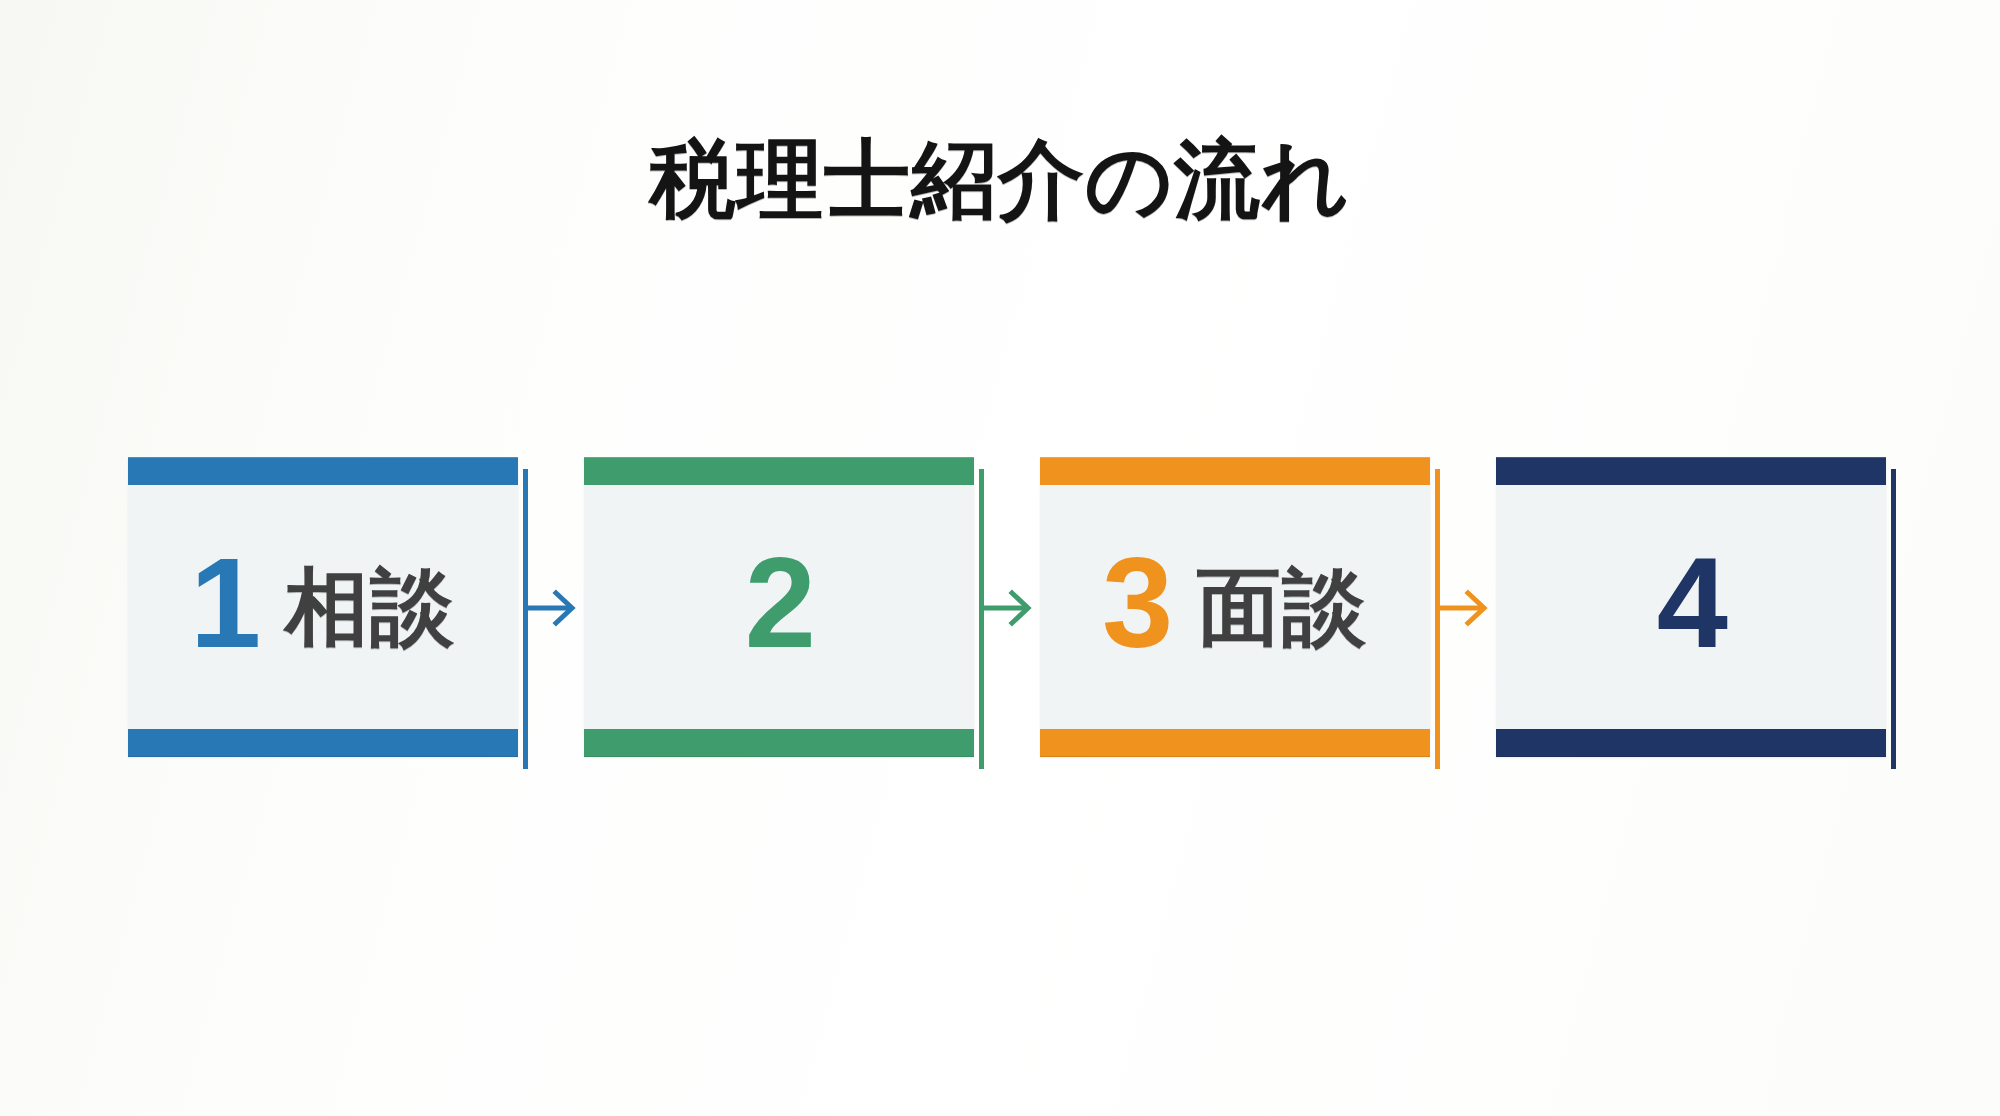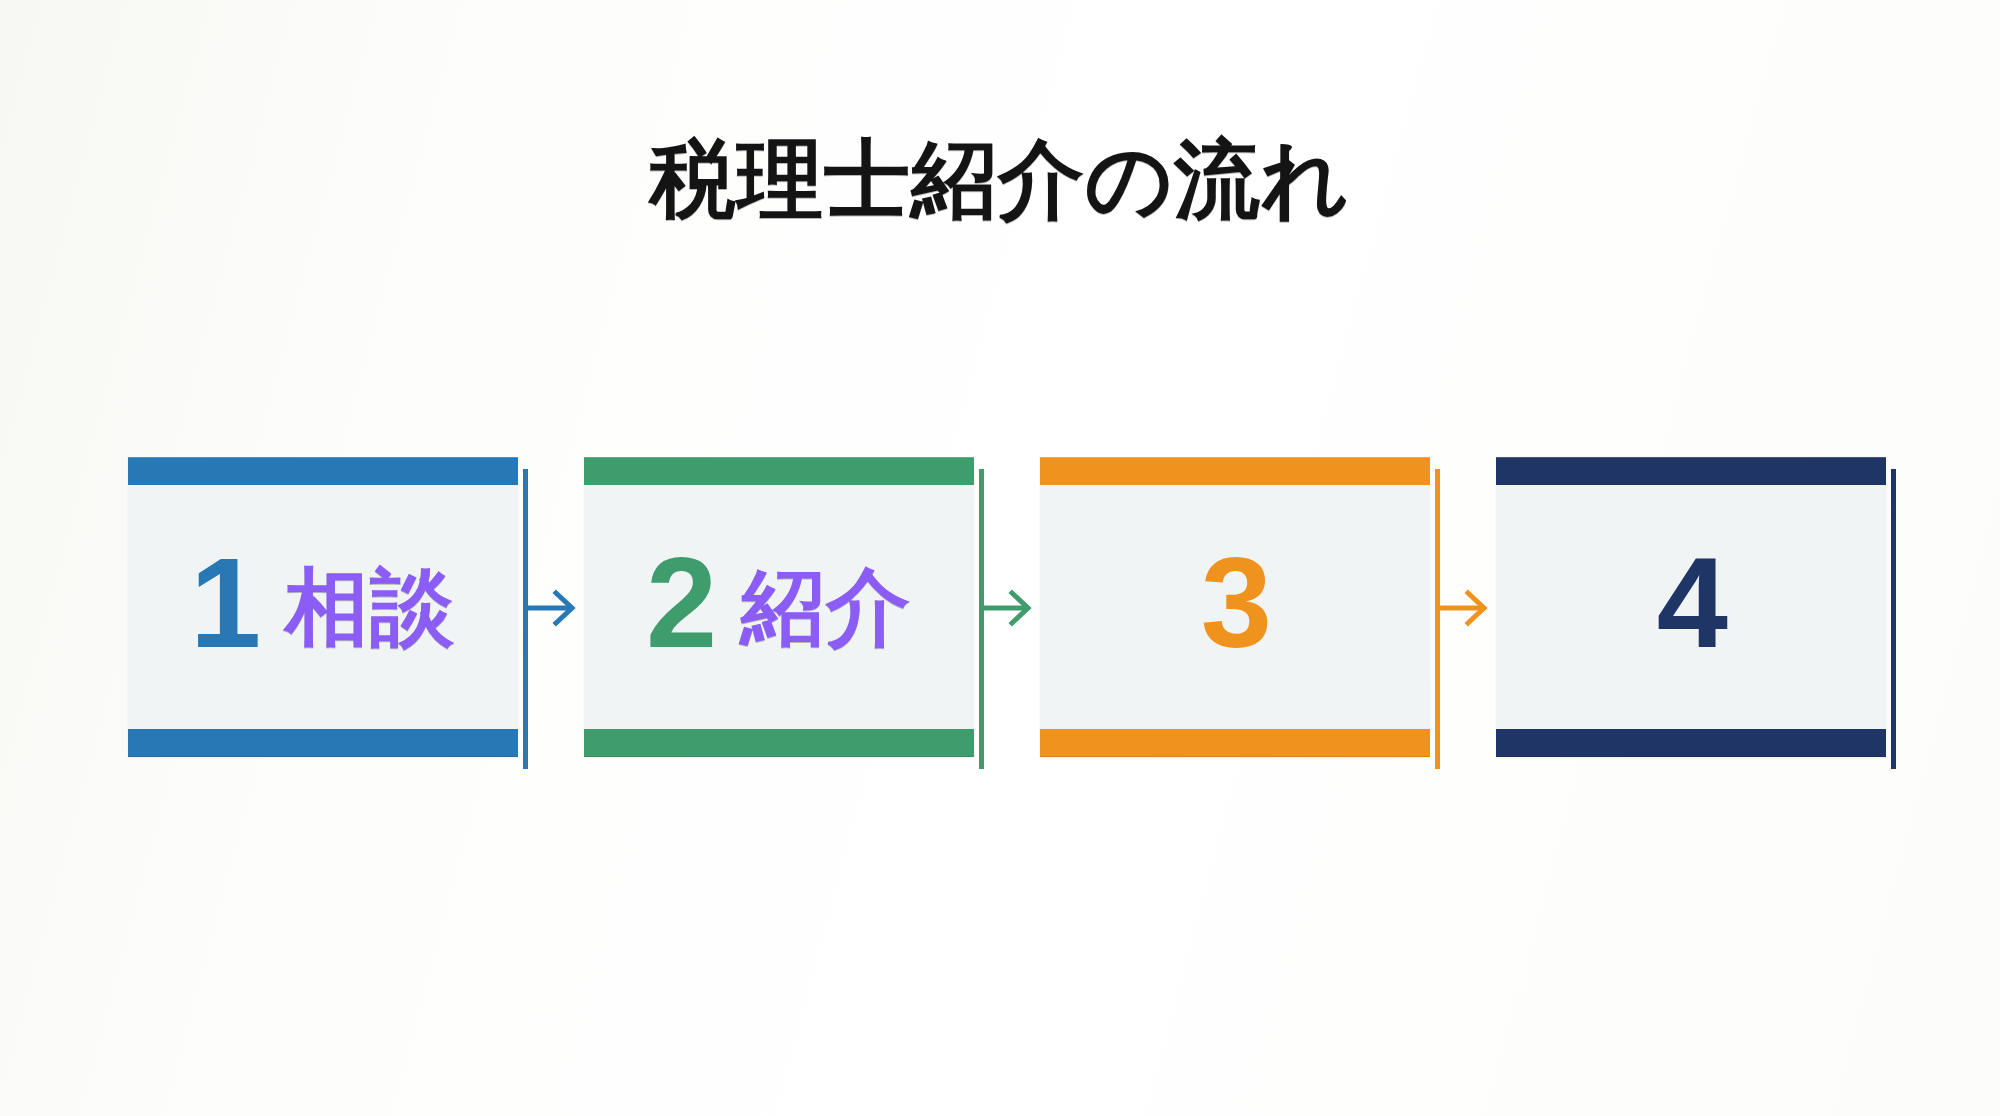--- a/index.html
+++ b/index.html
@@ -118,21 +118,21 @@
     font-weight: 700;
     color: var(--c);
     letter-spacing: -0.02em;
     transform: translateY(-4px);
   }
 
   .label {
     font-size: 84px;
     line-height: 1;
     font-weight: 700;
-    color: #8b5cf6;
+    color: #404040;
     letter-spacing: 0.02em;
     text-shadow: 0 1px 0 rgba(0,0,0,0.25);
   }
 
   
   .arrow {
     flex: 0 0 auto;
     width: 64px;
     height: 64px;
     display: flex;
@@ -168,37 +168,37 @@
           <path d="M6 32 H50" stroke="#2878b5" stroke-width="5" fill="none" stroke-linecap="square"></path>
           <path d="M36 17 L52 32 L36 47" stroke="#2878b5" stroke-width="5" fill="none" stroke-linecap="square" stroke-linejoin="miter"></path>
         </svg>
       </div>
       <div class="card" style="--c: #3e9c6d;">
         <div class="card-edge"></div>
         <div class="card-body">
           <div class="bar top"></div>
           <div class="card-content">
             <span class="num">2</span>
-            <span class="label">紹介</span>
           </div>
           <div class="bar bottom"></div>
         </div>
       </div>
       <div class="arrow">
         <svg width="64" height="64" viewBox="0 0 64 64">
           <path d="M6 32 H50" stroke="#3e9c6d" stroke-width="5" fill="none" stroke-linecap="square"></path>
           <path d="M36 17 L52 32 L36 47" stroke="#3e9c6d" stroke-width="5" fill="none" stroke-linecap="square" stroke-linejoin="miter"></path>
         </svg>
       </div>
       <div class="card" style="--c: #f0921e;">
         <div class="card-edge"></div>
         <div class="card-body">
           <div class="bar top"></div>
           <div class="card-content">
             <span class="num">3</span>
+            <span class="label">面談</span>
           </div>
           <div class="bar bottom"></div>
         </div>
       </div>
       <div class="arrow">
         <svg width="64" height="64" viewBox="0 0 64 64">
           <path d="M6 32 H50" stroke="#f0921e" stroke-width="5" fill="none" stroke-linecap="square"></path>
           <path d="M36 17 L52 32 L36 47" stroke="#f0921e" stroke-width="5" fill="none" stroke-linecap="square" stroke-linejoin="miter"></path>
         </svg>
       </div>

